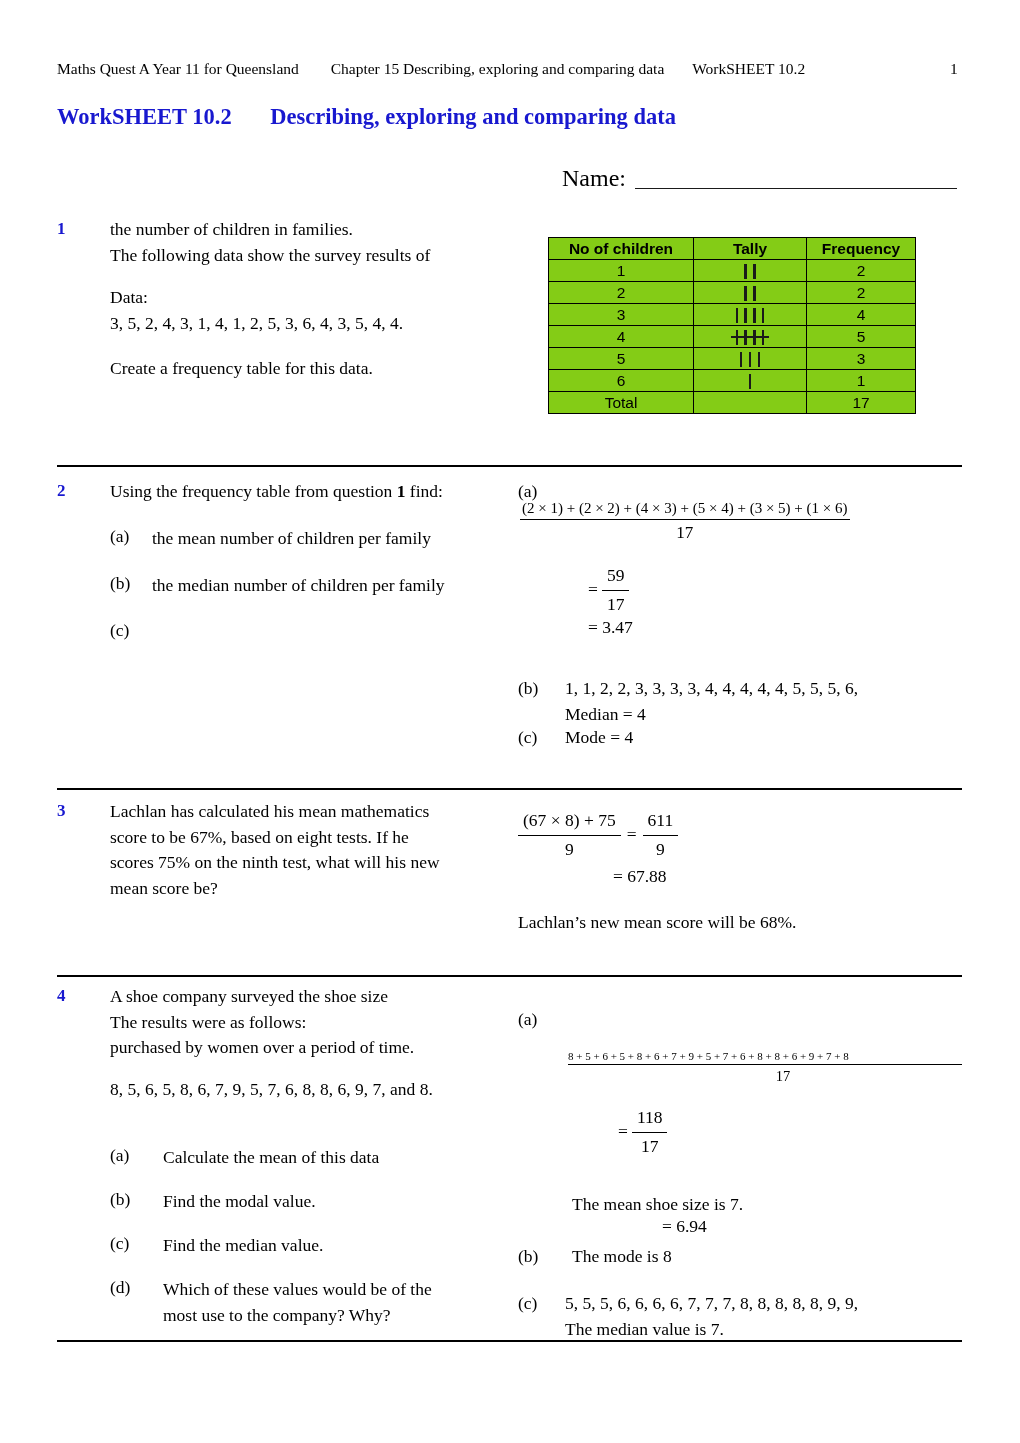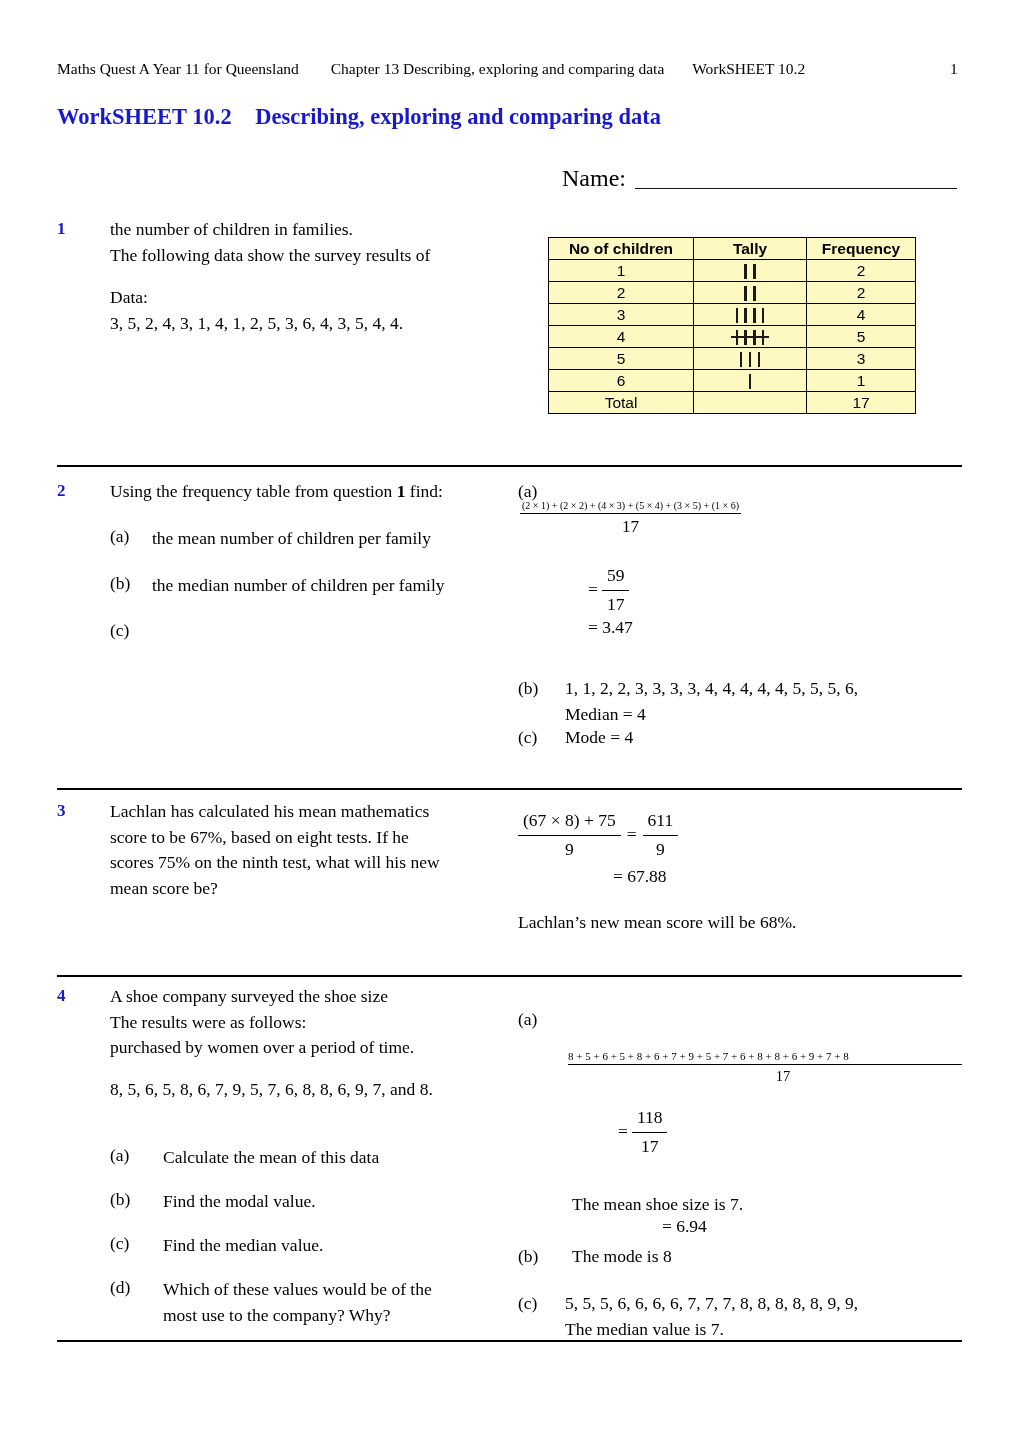--- a/index.html
+++ b/index.html
@@ -44,21 +44,21 @@
     position: absolute;
     left: 57px;
     top: 104px;
     color: #1818cf;
     font-weight: bold;
     font-size: 22.5px;
     white-space: nowrap;
     font-family: "Liberation Serif", serif;
   }
   .ws-title .ws-num { }
-  .ws-title .ws-sub { margin-left: 18px; }
+  .ws-title .ws-sub { margin-left: 33px; }
 
   
   .name-row {
     position: absolute;
     left: 562px;
     top: 165px;
     font-size: 24px;
     white-space: nowrap;
     text-align: center;
   }
@@ -101,21 +101,21 @@
   }
   .nowrap { white-space: nowrap; }
 
   
   .freq-table {
     position: absolute;
     left: 548px;
     top: 237px;
     border-collapse: collapse;
     font-family: "Liberation Sans", sans-serif;
-    background: #fef9c3;
+    background: #84cc16;
   }
   .freq-table td, .freq-table th {
     border: 1.7px solid #000;
     font-size: 15.5px;
     text-align: center;
     padding: 1px 4px;
     height: 19px;
     font-weight: normal;
   }
   .freq-table th {
@@ -207,41 +207,41 @@
     width: 430px;
   }
 
   
   .q2-frac {
     position: absolute;
     left: 520px;
     top: 500px;
   }
   .q2-frac .num {
-    font-size: 10px;
+    font-size: 15px;
     white-space: nowrap;
     border-bottom: 1.5px solid #000;
     padding: 0 2px 2px 2px;
     display: block;
   }
   .q2-frac .den {
     display: block;
     text-align: center;
     font-size: 17px;
     padding-top: 3px;
   }
 </style>
 </head>
 <body>
 
 <div id="page">
 
   <div class="doc-header">
     <span class="h-book">Maths Quest A Year 11 for Queensland</span>
-    <span class="h-chap">Chapter 13 Describing, exploring and comparing data</span>
+    <span class="h-chap">Chapter 15 Describing, exploring and comparing data</span>
     <span class="h-sheet">WorkSHEET 10.2</span>
     <span class="h-page">1</span>
   </div>
 
   <div class="ws-title">
     <span class="ws-num">WorkSHEET 10.2</span>
     <span class="ws-sub">Describing, exploring and comparing data</span>
   </div>
 
   <div class="name-row">Name:</div>
@@ -249,20 +249,21 @@
 
   <div class="qnum" style="left:57px; top:219px;">1</div>
 
   <div class="qtext" style="left:110px; top:217px; width:400px;">
     <div class="nowrap">the number of children in families.</div>
     <div class="nowrap">The following data show the survey results of</div>
   </div>
 
   <div class="qtext" style="left:110px; top:285px;">Data:</div>
   <div class="qtext nowrap" style="left:110px; top:311px;">3, 5, 2, 4, 3, 1, 4, 1, 2, 5, 3, 6, 4, 3, 5, 4, 4.</div>
+  <div class="qtext nowrap" style="left:110px; top:356px;">Create a frequency table for this data.</div>
 
   <table class="freq-table">
     <thead>
       <tr>
         <th class="col-children">No of children</th>
         <th class="col-tally">Tally</th>
         <th class="col-freq">Frequency</th>
       </tr>
     </thead>
     <tbody id="freq-body">

